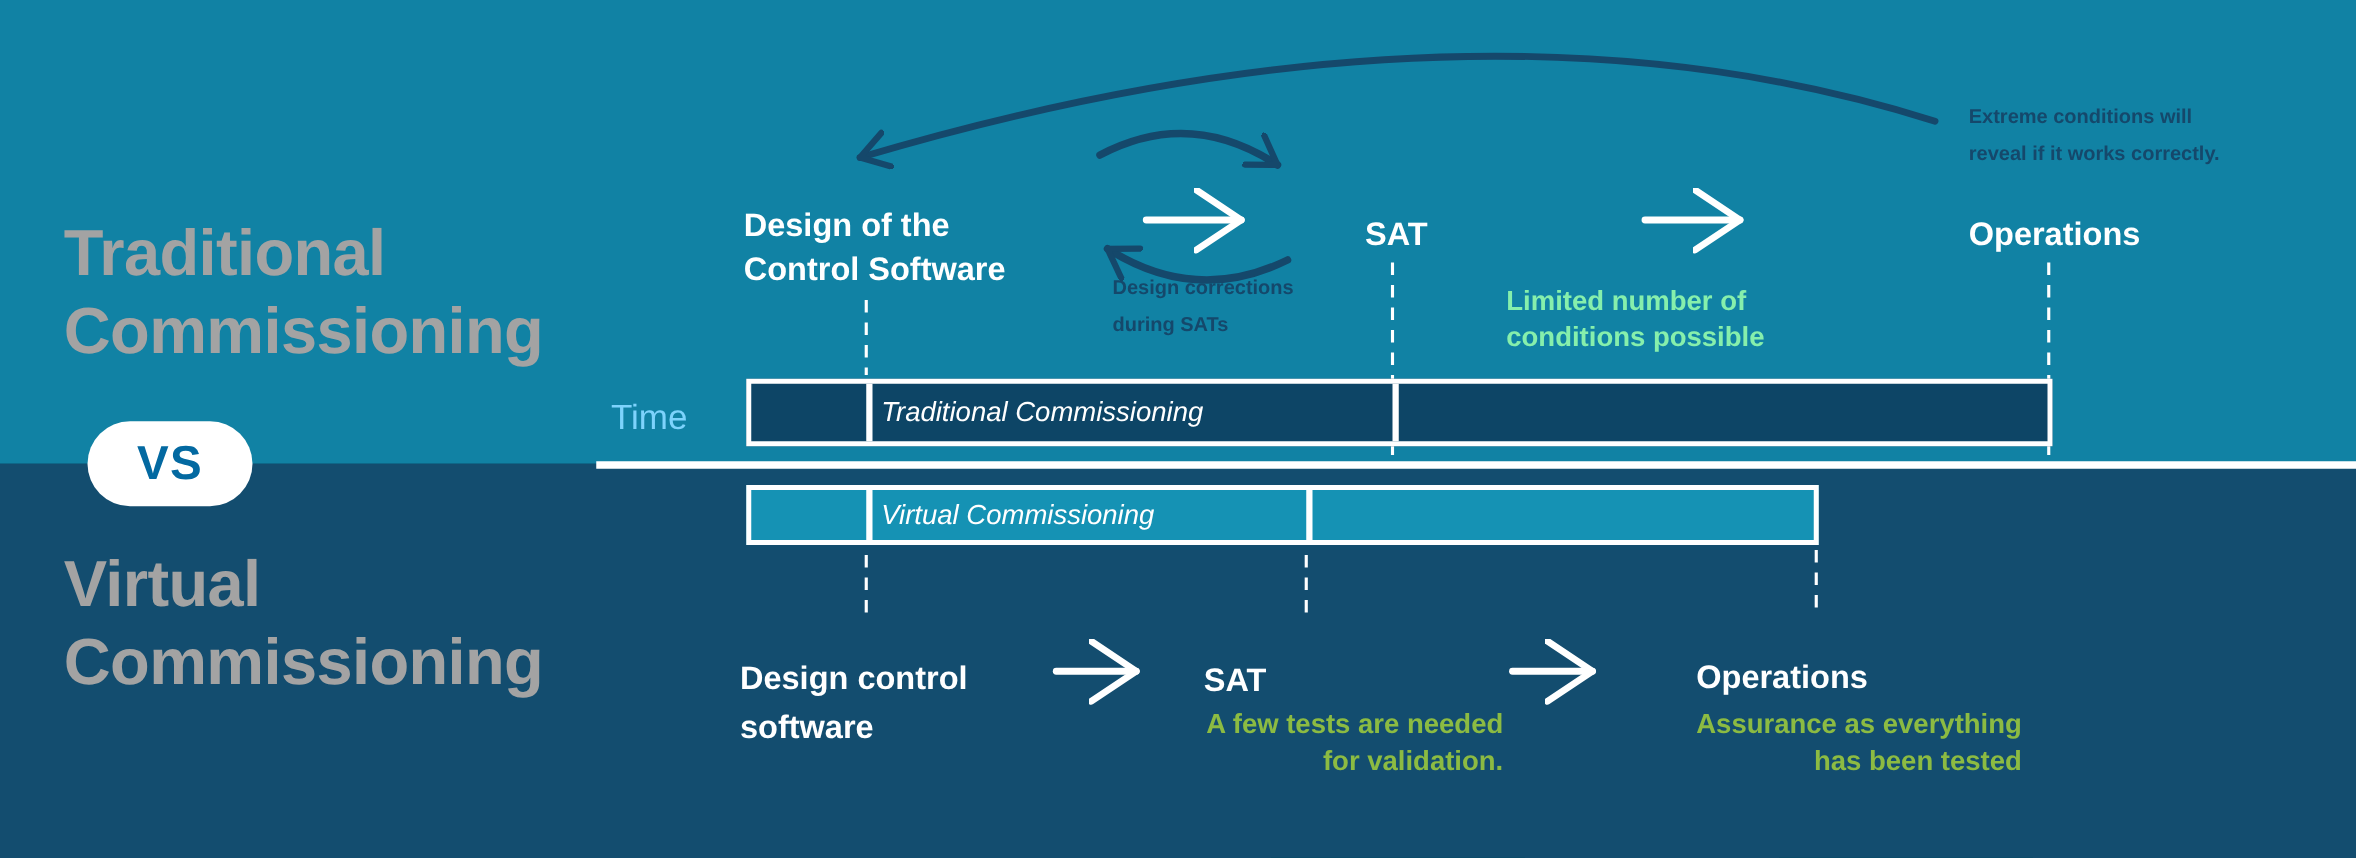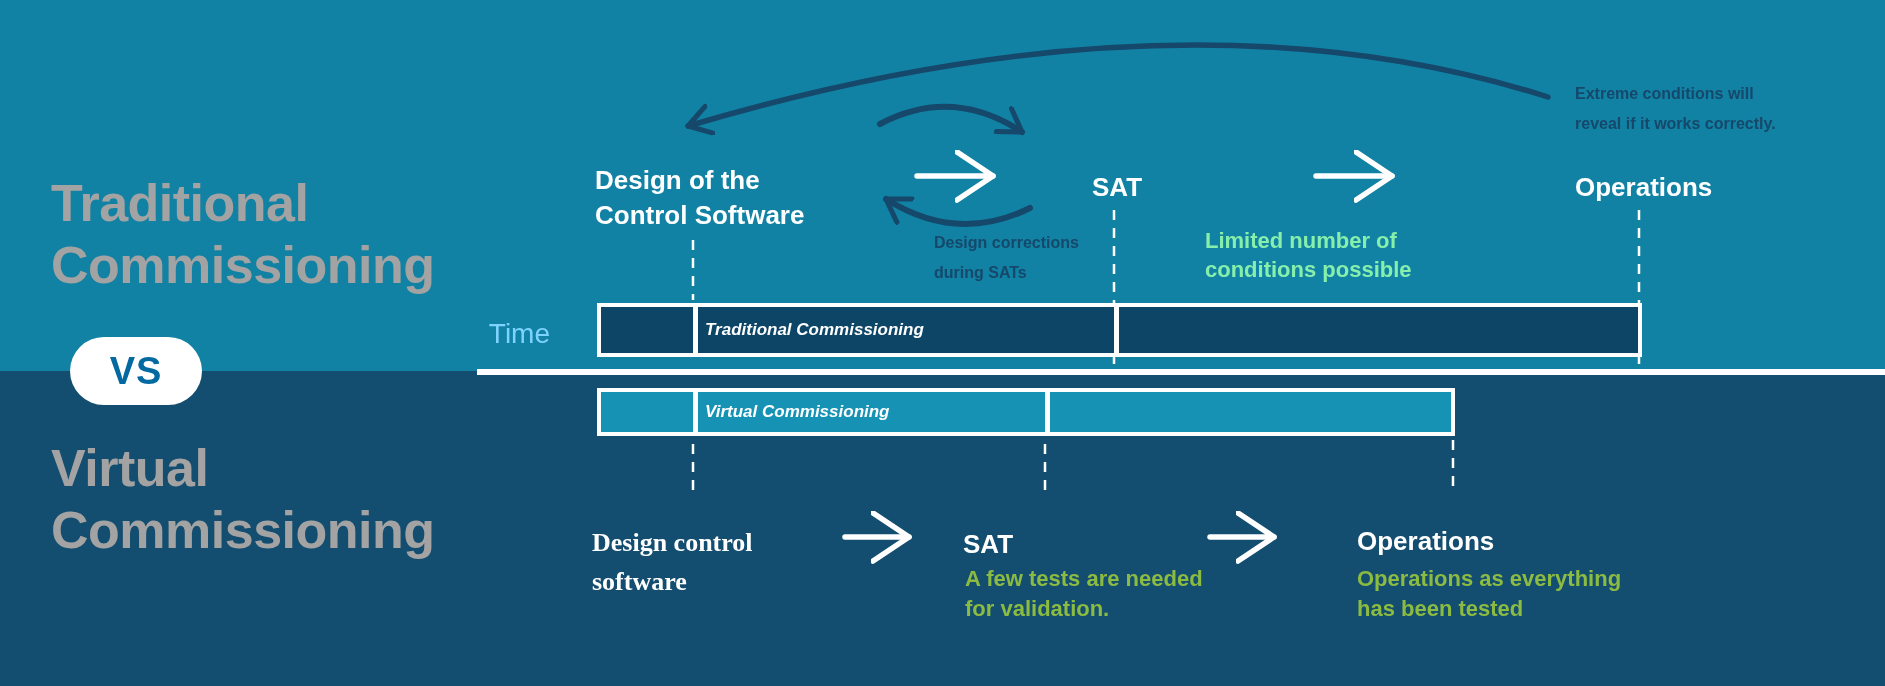--- a/index.html
+++ b/index.html
@@ -21,38 +21,38 @@
            display:flex;align-items:center;justify-content:center;}
   .vs-pill span{color:#0369a1;font-weight:bold;font-size:38px;letter-spacing:1px;}
 
   
   .bar{position:absolute;border:4px solid #ffffff;box-sizing:border-box;z-index:2;}
   .bar-inner{position:relative;width:100%;height:100%;}
   .bar-trad{left:597px;top:303px;width:1045px;height:54px;background:#0D4566;}
   .bar-virt{left:597px;top:388px;width:858px;height:48px;background:#1592B4;}
   .bar-divider{position:absolute;top:0;width:5px;height:100%;background:#ffffff;}
   .bar-label{position:absolute;left:104px;top:50%;transform:translateY(-50%);
-             color:#ffffff;font-style:italic;font-weight:700;font-size:17px;white-space:nowrap;}
+             color:#ffffff;font-style:italic;font-weight:400;font-size:22px;white-space:nowrap;}
 
   
   .txt{position:absolute;z-index:3;white-space:nowrap;}
   .stage{color:#ffffff;font-weight:bold;font-size:26px;line-height:35px;margin-top:15px;}
   .note-dark{color:#15486B;font-weight:600;font-size:16px;line-height:30px;}
   .note-white{color:#86efac;font-weight:700;font-size:22px;line-height:29px;}
-  .note-green{color:#8CBB42;font-weight:600;font-size:22px;line-height:30px;}
+  .note-green{color:#8CBB42;font-weight:600;font-size:22px;line-height:30px;text-align:right;}
   .time-label{left:410px;top:318px;width:140px;text-align:right;color:#7dd3fc;font-size:28px;font-weight:400;}
 
   .stage-design-top{left:595px;top:148px;}
   .stage-sat-top{left:1092px;top:155px;}
   .stage-ops-top{left:1575px;top:155px;}
   .note-extreme{left:1575px;top:79px;}
-  .note-loop{left:890px;top:228px;margin-left:44px;}
+  .note-loop{left:890px;top:216px;}
   .note-limited{left:1205px;top:226px;}
 
-  .stage-design-bot{left:592px;top:508px;line-height:39px;font-family:Liberation Serif, serif;}
+  .stage-design-bot{left:592px;top:508px;line-height:39px;}
   .stage-sat-bot{left:963px;top:512px;}
   .stage-ops-bot{left:1357px;top:509px;}
   .note-fewtests{left:965px;top:564px;}
   .note-assurance{left:1357px;top:564px;}
 </style>
 </head>
 <body>
 
 <div class="canvas">
 
@@ -153,17 +153,17 @@
     <div>software</div>
   </div>
   <div class="txt stage stage-sat-bot">SAT</div>
   <div class="txt stage stage-ops-bot">Operations</div>
 
   <div class="txt note-green note-fewtests">
     <div>A few tests are needed</div>
     <div>for validation.</div>
   </div>
   <div class="txt note-green note-assurance">
-    <div>Operations as everything</div>
+    <div>Assurance as everything</div>
     <div>has been tested</div>
   </div>
 
 </div>
 
 </body></html>

